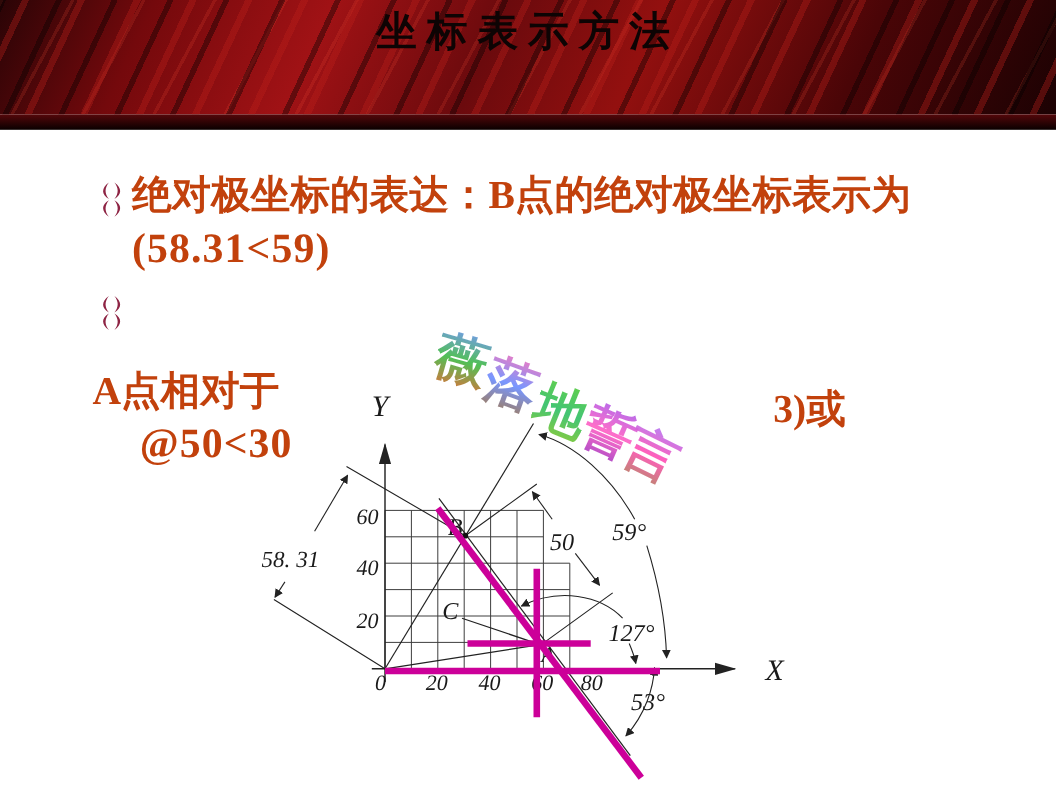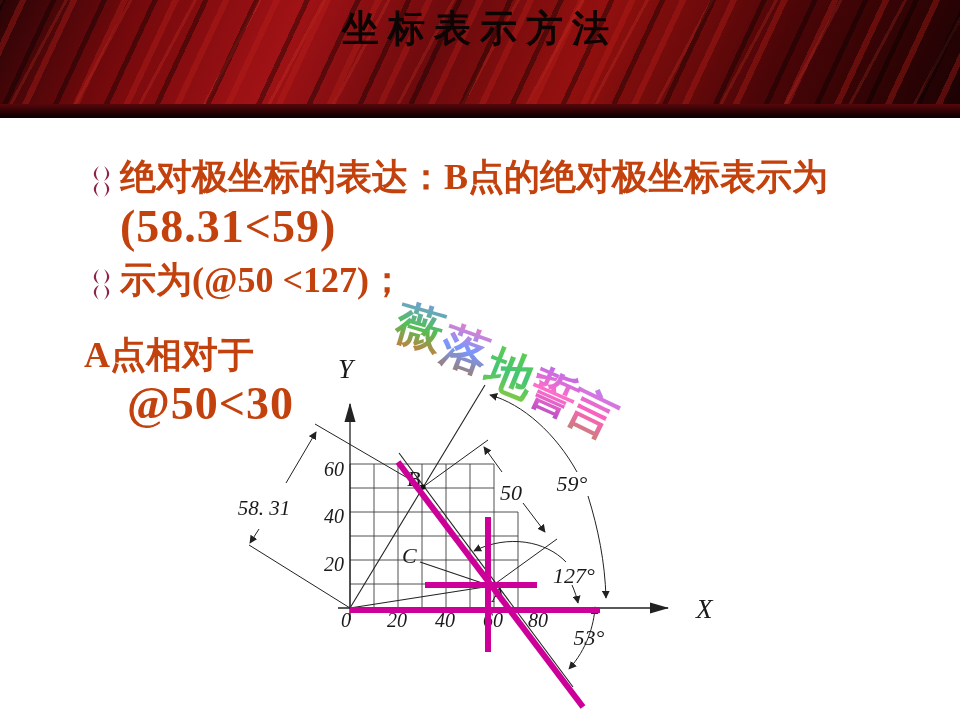--- a/index.html
+++ b/index.html
@@ -17,21 +17,21 @@
     background:linear-gradient(180deg,#55070a,#090000);}
   .title{position:absolute;left:0;top:4px;width:960px;text-align:center;
     font-size:37px;font-weight:700;letter-spacing:9px;color:#0d0404;}
   
   .zh{font-weight:700;color:#c2410c;line-height:49px;font-size:36px;}
   .b1{position:absolute;left:120px;top:153px;width:780px;}
   .b2{position:absolute;left:120px;top:256px;width:780px;}
   .b-marker{position:absolute;width:27px;height:37px;}
   .m1{left:88px;top:163px;}
   .m2{left:88px;top:266px;}
-  .num{font-size:46px;letter-spacing:1px;}
+  .num{font-size:38px;letter-spacing:1px;}
   .p3a{position:absolute;left:84px;top:331px;}
   .p3b{position:absolute;left:703px;top:348px;}
   .p3c{position:absolute;left:127px;top:379px;}
   
   .wm{position:absolute;left:0;top:0;pointer-events:none;}
   .wm span{position:absolute;font-size:48px;font-weight:700;color:transparent;
     -webkit-background-clip:text;background-clip:text;opacity:.9;}
   .w0{left:396px;top:296px;transform:rotate(16deg);
       background-image:linear-gradient(180deg,#6a8cff,#3fb944,#e85a22);}
   .w1{left:441px;top:318px;transform:rotate(20deg);
@@ -70,24 +70,24 @@
       <path d="M16 3 C23 8 23 14 16 18 C20 13 20 8 16 3 Z"></path>
       <path d="M16 34 C23 29 23 23 16 19 C20 24 20 29 16 34 Z"></path>
     </g>
   </svg>
 
   <div class="b1 zh">
     <div>绝对极坐标的表达：B点的绝对极坐标表示为</div>
     <div class="num">(58.31&lt;59)</div>
   </div>
   <div class="b2 zh">
-    <div>示为(@50 &lt;127)；</div>
   </div>
 
   <div class="p3a zh">A点相对于</div>
+  <div class="p3b zh">3)或</div>
   <div class="p3c zh num">@50&lt;30</div>
 
   <svg class="diagram" width="960" height="720" viewBox="0 0 960 720">
     <defs>
       <marker id="arr" viewBox="0 0 10 10" refX="9" refY="5" markerWidth="8" markerHeight="8" orient="auto-start-reverse">
           <path d="M0 0L10 5L0 10Z" fill="#222"></path>
         </marker>
       <marker id="axarr" viewBox="0 0 14 8" refX="13" refY="4" markerWidth="15" markerHeight="9" orient="auto">
           <path d="M0 0L14 4L0 8Z" fill="#222"></path>
         </marker>

